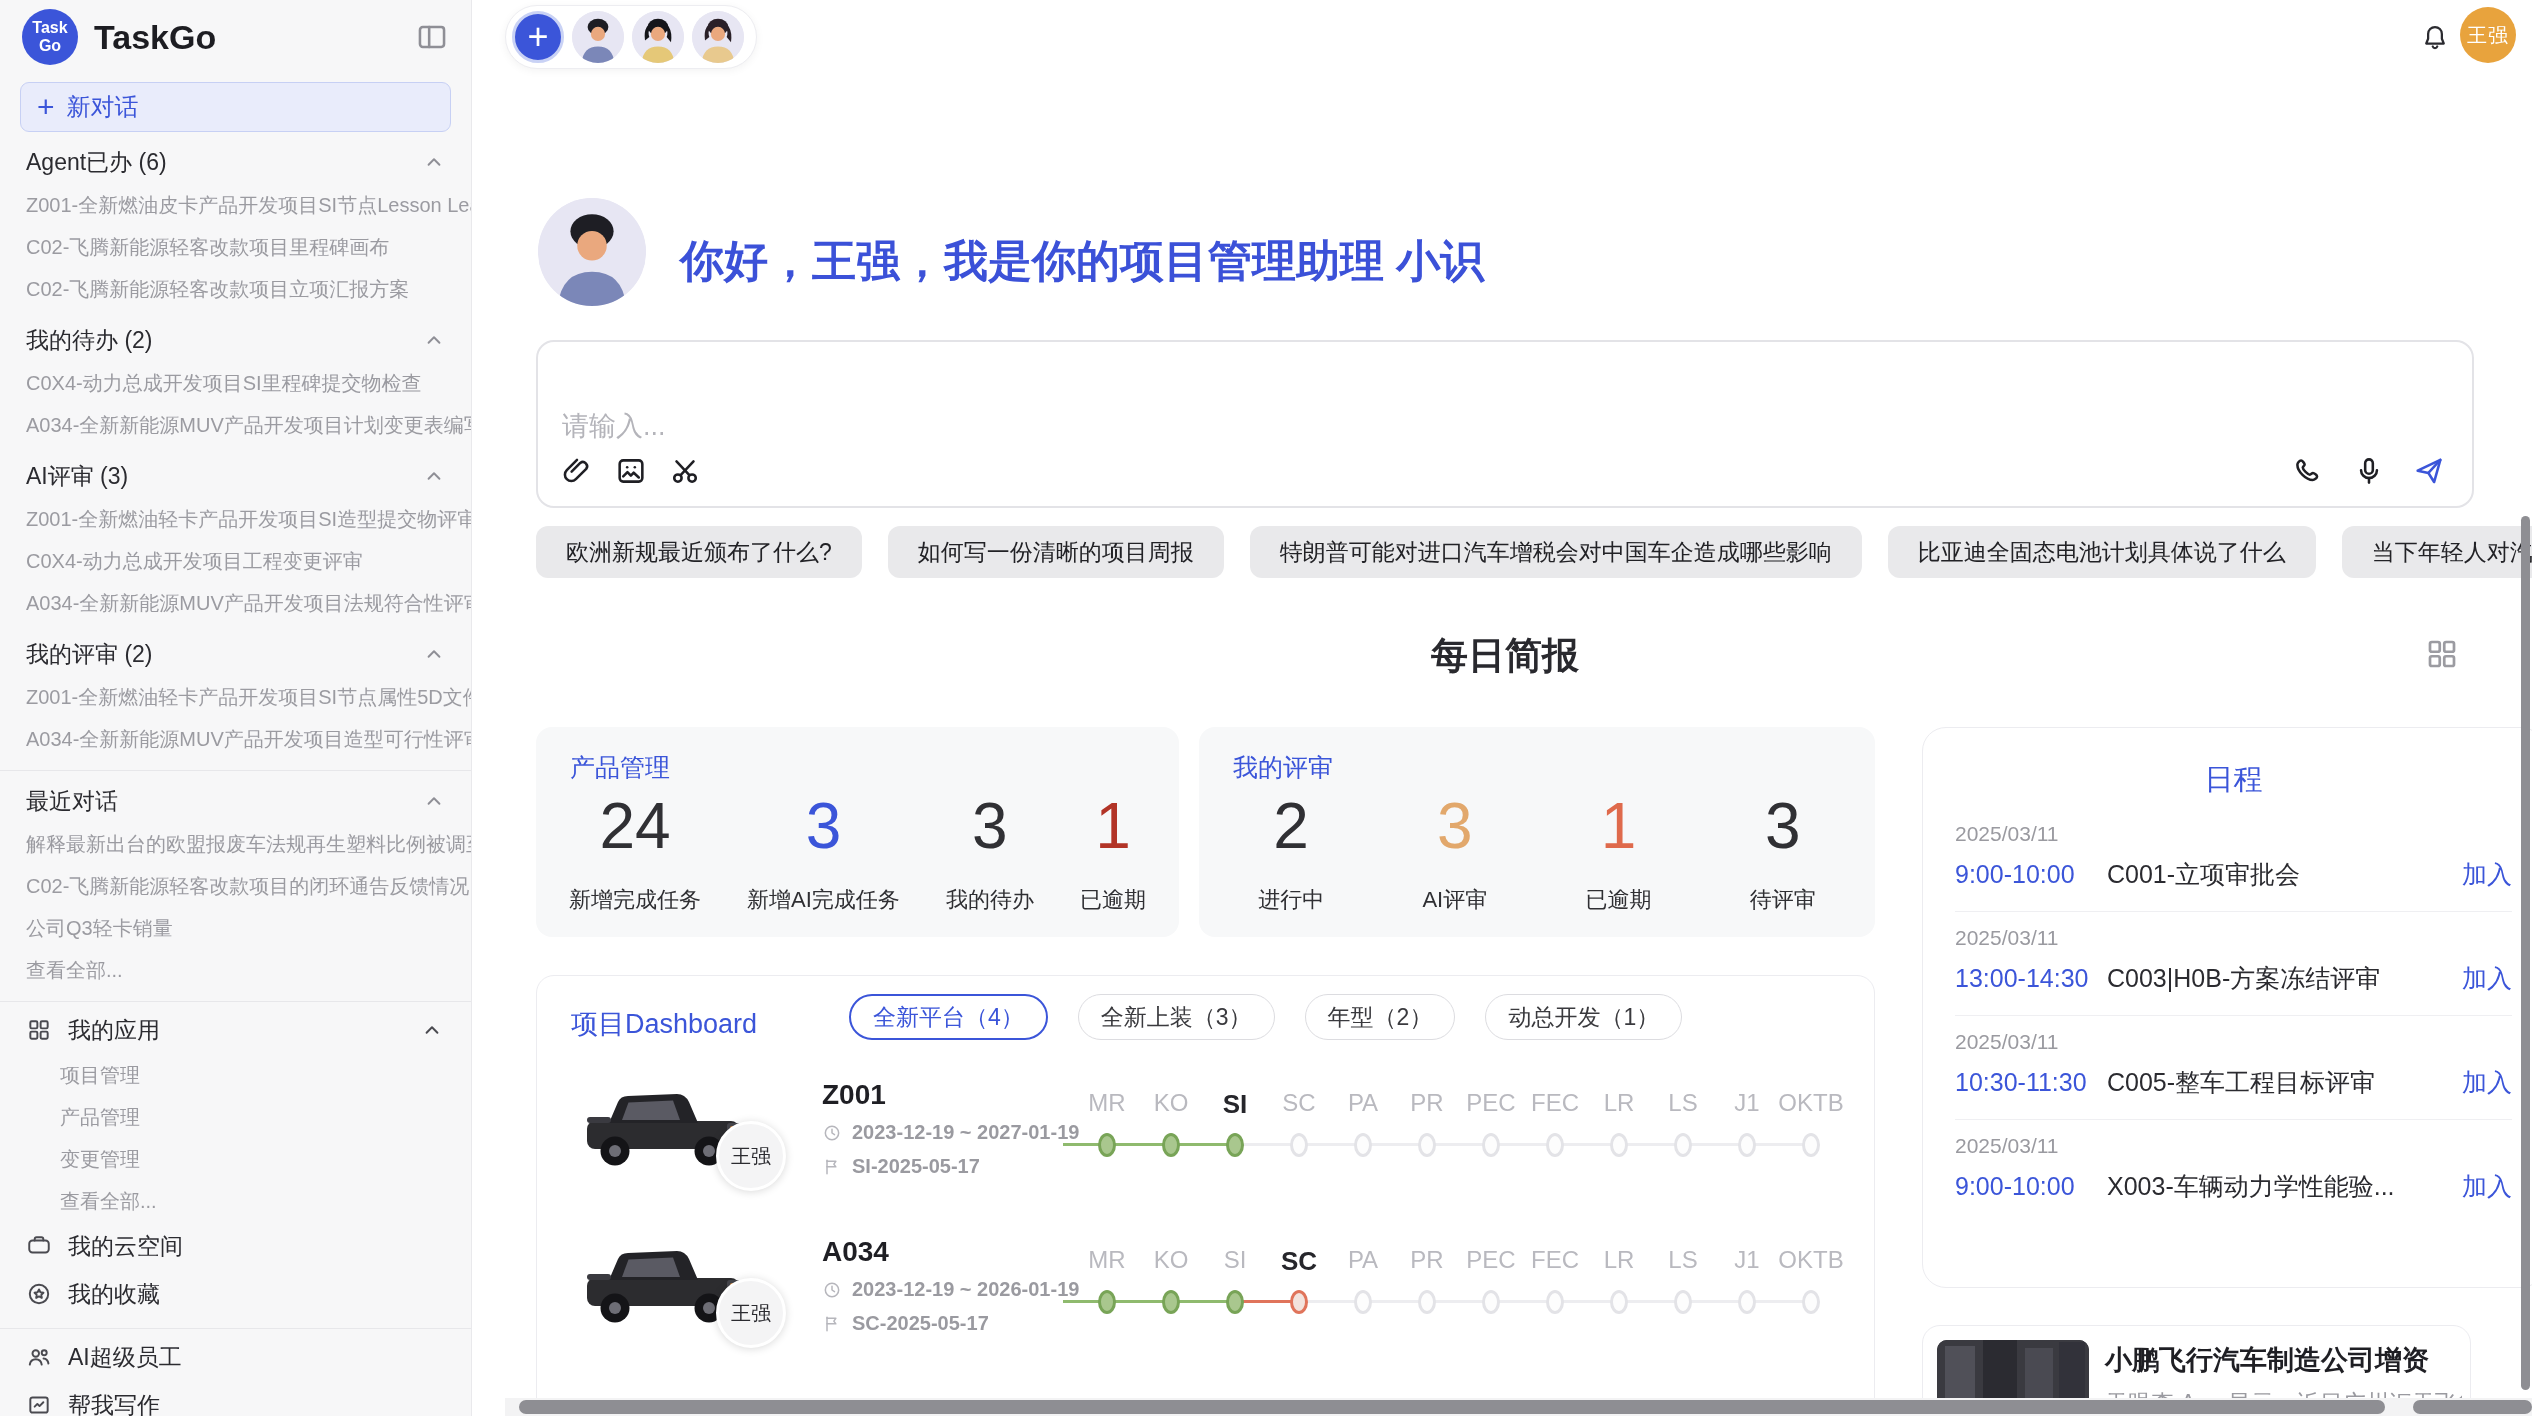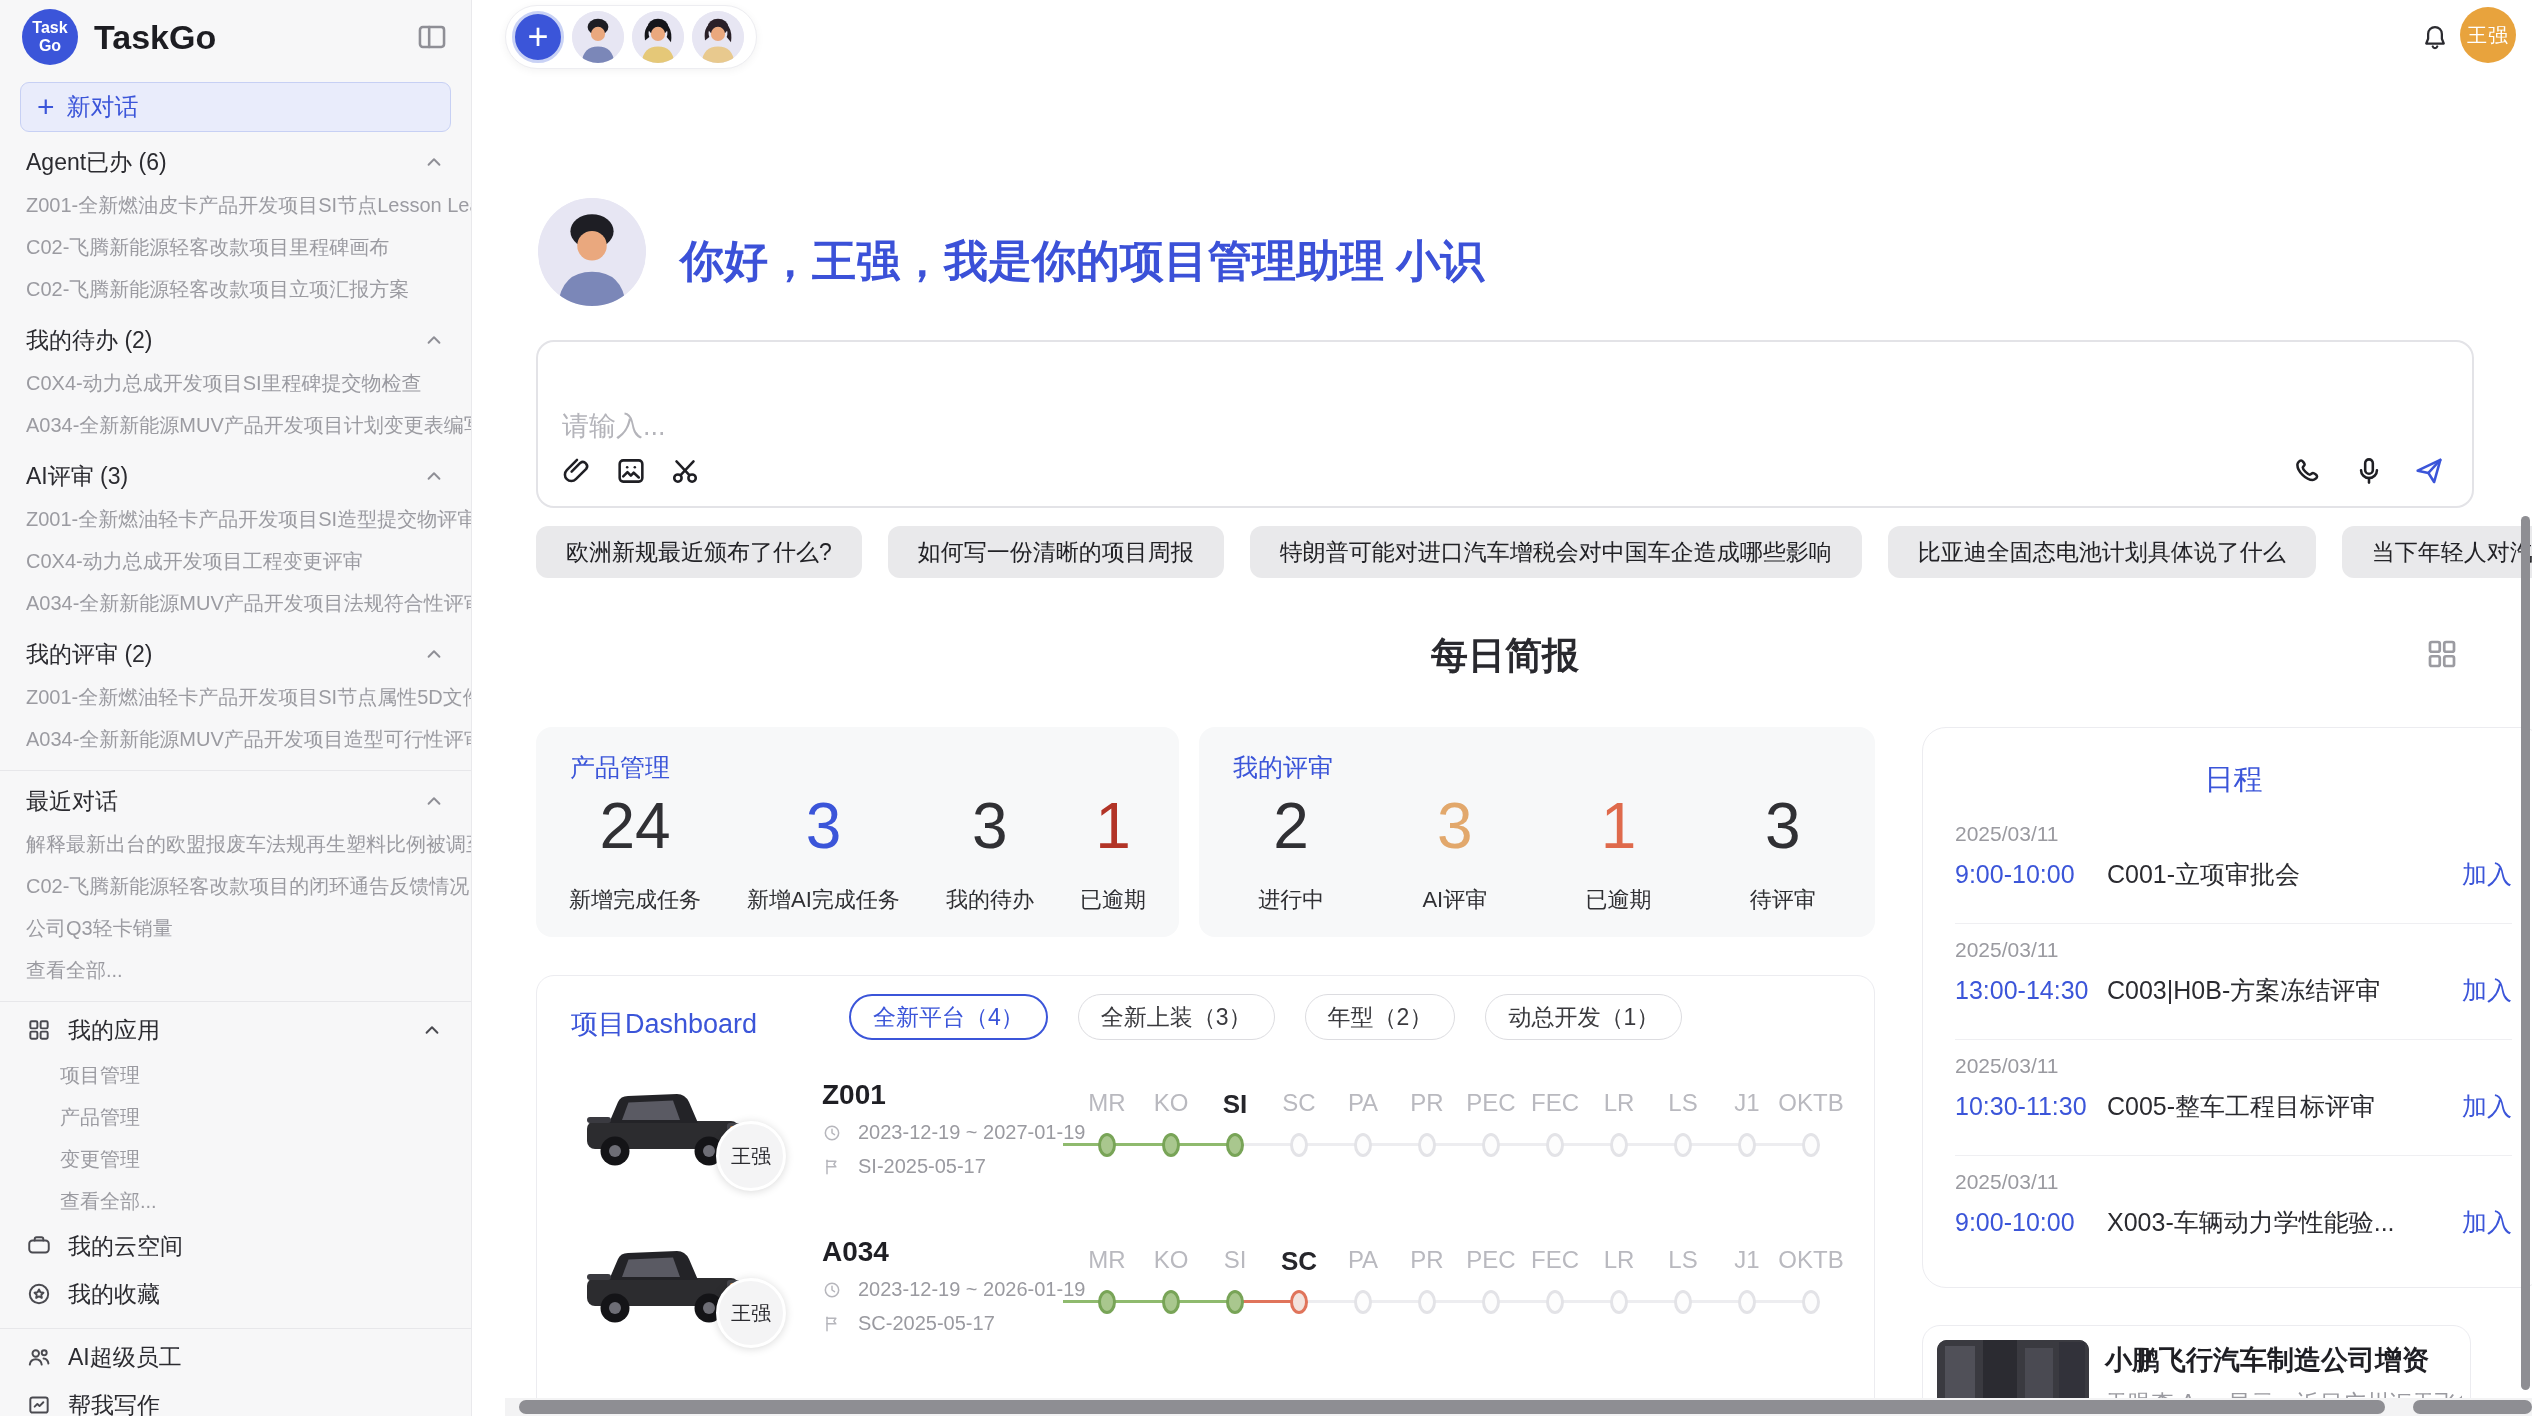--- a/index.html
+++ b/index.html
@@ -88,41 +88,41 @@
   .dash-filters { position:absolute; left:312px; top:18px; display:flex; gap:30px; }
   .f-chip { height:46px; border-radius:999px; border:1px solid #dcdce0; display:flex;
     align-items:center; padding:0 22px; font-size:23px; color:#3a3a3e; cursor:pointer; background:#fff; }
   .f-chip.active { border:2px solid #3b55d9; color:#3b55d9; }
   .proj-row { position:absolute; left:34px; right:20px; height:160px; }
   .truck { position:absolute; left:10px; top:8px; width:172px; height:100px; }
   .owner { position:absolute; left:145px; top:50px; width:70px; height:70px; border-radius:50%;
     background:#f4f4f5; border:3px solid #fff; box-shadow:0 1px 8px rgba(0,0,0,.15);
     display:flex; align-items:center; justify-content:center; font-size:20px; color:#2b2b30; }
   .p-code { position:absolute; left:251px; top:8px; font-size:28px; font-weight:bold; color:#1f1f24; }
-  .p-meta { position:absolute; left:251px; display:flex; align-items:center; gap:16px;
-    font-size:20px; color:#9a9aa0; }
+  .p-meta { position:absolute; left:251px; display:flex; align-items:center; gap:10px;
+    font-size:20px; color:#9a9aa0;font-weight:bold; }
   .p-meta svg { width:20px; height:20px; color:#b6b6bc; }
   .ms-area { position:absolute; left:500px; top:4px; width:790px; height:110px; }
   .ms-label { position:absolute; top:14px; width:70px; text-align:center; font-size:24px;
     color:#b9b9bf; }
   .ms-label.cur { color:#26262b; font-weight:bold; font-size:26px; }
   .ms-dot { position:absolute; top:58px; width:18px; height:24px; border-radius:50%;
     background:#fdfdfd; border:3px solid #e3e3e7; }
   .ms-dot.done { background:#a9c78e; border-color:#78a457; }
   .ms-dot.overdue { background:#f3e3dd; border-color:#e0745b; }
   .ms-seg { position:absolute; top:68px; height:3px; background:#ededf0; }
   .ms-seg.g { background:#8fba6e; } .ms-seg.o { background:#e0745b; }
 
   
   .sched-card { position:absolute; left:1922px; top:727px; width:623px; height:561px;
     border:1px solid #ececf0; border-radius:24px; background:#fff; }
   .sched-title { position:absolute; left:0; right:0; top:32px; text-align:center; font-size:29px;
     color:#3b55d9; }
   .sched-list { position:absolute; left:32px; right:32px; top:80px; }
-  .sched-item { padding:14px 0 32px 0; border-bottom:1px solid #efeff2; }
+  .sched-item { padding:14px 0 20px 0; border-bottom:1px solid #efeff2; }
   .sched-item:last-child { border-bottom:none; }
   .s-date { font-size:21px; color:#9a9aa0; }
   .s-row { display:flex; align-items:center; margin-top:12px; }
   .s-time { width:152px; font-size:25px; color:#3b55d9; flex:none; }
   .s-name { flex:1; font-size:25px; color:#2b2b30; white-space:nowrap; overflow:hidden; }
   .s-join { font-size:25px; color:#3b55d9; cursor:pointer; flex:none; }
   .sched-all { position:absolute; left:0; right:0; bottom:26px; text-align:center; font-size:26px;
     color:#3b55d9; cursor:pointer; }
 
   

